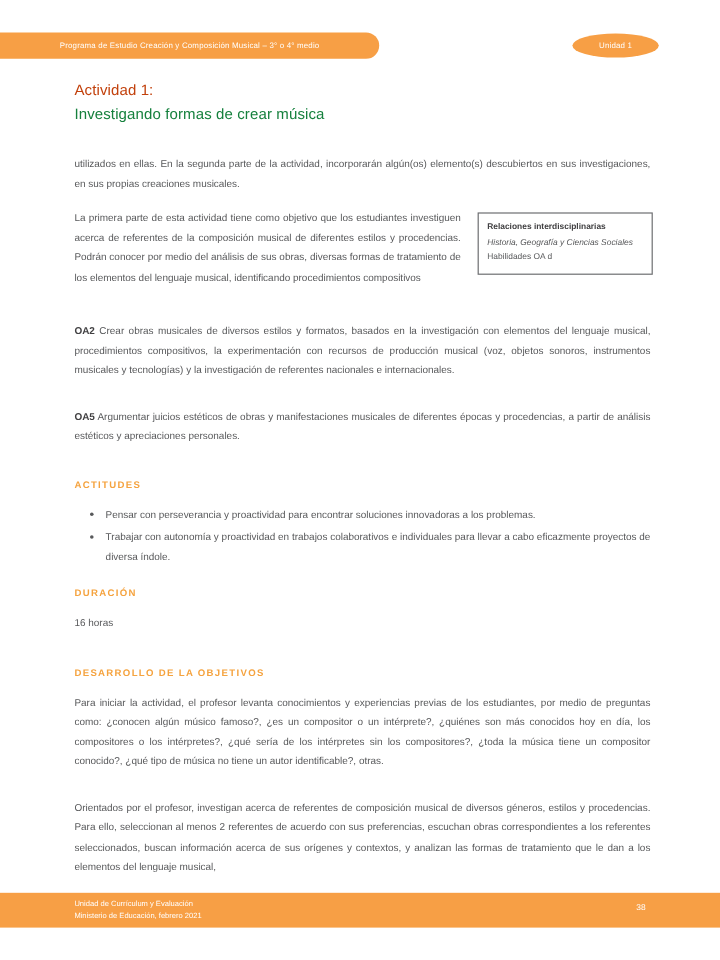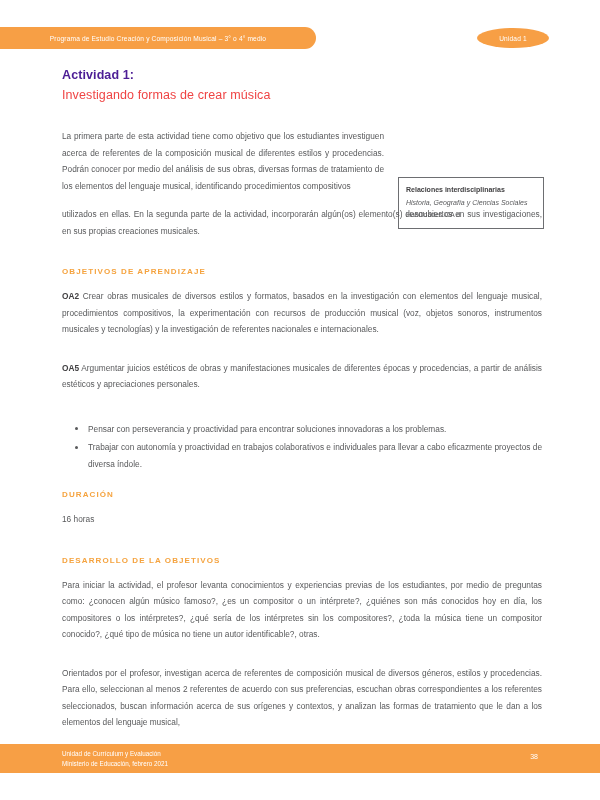--- a/index.html
+++ b/index.html
@@ -64,28 +64,28 @@
   
   .page {
     position: absolute;
     top: 68px;
     left: 62px;
     width: 480px;
   }
 
   .activity-title {
     font-size: 12.5px;
-    font-weight: bold;
-    color: #4c1d95;
+    font-weight: normal;
+    color: #c2410c;
     margin: 0 0 6px 0;
     letter-spacing: 0.1px;
   }
   .activity-subtitle {
     font-size: 12.5px;
-    color: #ef4444;
+    color: #15803d;
     margin: 0 0 26px 0;
     letter-spacing: 0.1px;
   }
 
   .section-heading {
     font-size: 8px;
     font-weight: bold;
     color: #f5a33f;
     letter-spacing: 1.1px;
     margin: 0 0 12px 0;
@@ -198,32 +198,32 @@
 <div class="interdisc-box">
   <div class="interdisc-title">Relaciones interdisciplinarias</div>
   <div class="interdisc-body"><span class="ital">Historia, Geografía y Ciencias Sociales</span><span> Habilidades OA d</span></div>
 </div>
 
 <div class="page">
 
   <h1 class="activity-title">Actividad 1:</h1>
   <div class="activity-subtitle">Investigando formas de crear música</div>
 
+  <p class="body-text">utilizados en ellas. En la segunda parte de la actividad, incorporarán algún(os) elemento(s) descubiertos en sus investigaciones, en sus propias creaciones musicales.</p>
   <p class="body-text narrow">La primera parte de esta actividad tiene como objetivo que los estudiantes investiguen acerca de referentes de la composición musical de diferentes estilos y procedencias. Podrán conocer por medio del análisis de sus obras, diversas formas de tratamiento de los elementos del lenguaje musical, identificando procedimientos compositivos</p>
-  <p class="body-text">utilizados en ellas. En la segunda parte de la actividad, incorporarán algún(os) elemento(s) descubiertos en sus investigaciones, en sus propias creaciones musicales.</p>
-
-  <div class="block-gap"></div>
-
-  <div class="section-heading">OBJETIVOS DE APRENDIZAJE</div>
+
+  <div class="block-gap"></div>
+
   <p class="body-text"><span class="oa-label">OA2</span><span> Crear obras musicales de diversos estilos y formatos, basados en la investigación con elementos del lenguaje musical, procedimientos compositivos, la experimentación con recursos de producción musical (voz, objetos sonoros, instrumentos musicales y tecnologías) y la investigación de referentes nacionales e internacionales.</span></p>
   <div class="block-gap-sm"></div>
   <p class="body-text"><span class="oa-label">OA5</span><span> Argumentar juicios estéticos de obras y manifestaciones musicales de diferentes épocas y procedencias, a partir de análisis estéticos y apreciaciones personales.</span></p>
 
   <div class="block-gap"></div>
 
+  <div class="section-heading">ACTITUDES</div>
   <ul class="bullets">
     <li>Pensar con perseverancia y proactividad para encontrar soluciones innovadoras a los problemas.</li>
     <li>Trabajar con autonomía y proactividad en trabajos colaborativos e individuales para llevar a cabo eficazmente proyectos de diversa índole.</li>
   </ul>
 
   <div class="block-gap"></div>
 
   <div class="section-heading">DURACIÓN</div>
   <p class="body-text">16 horas</p>
 

